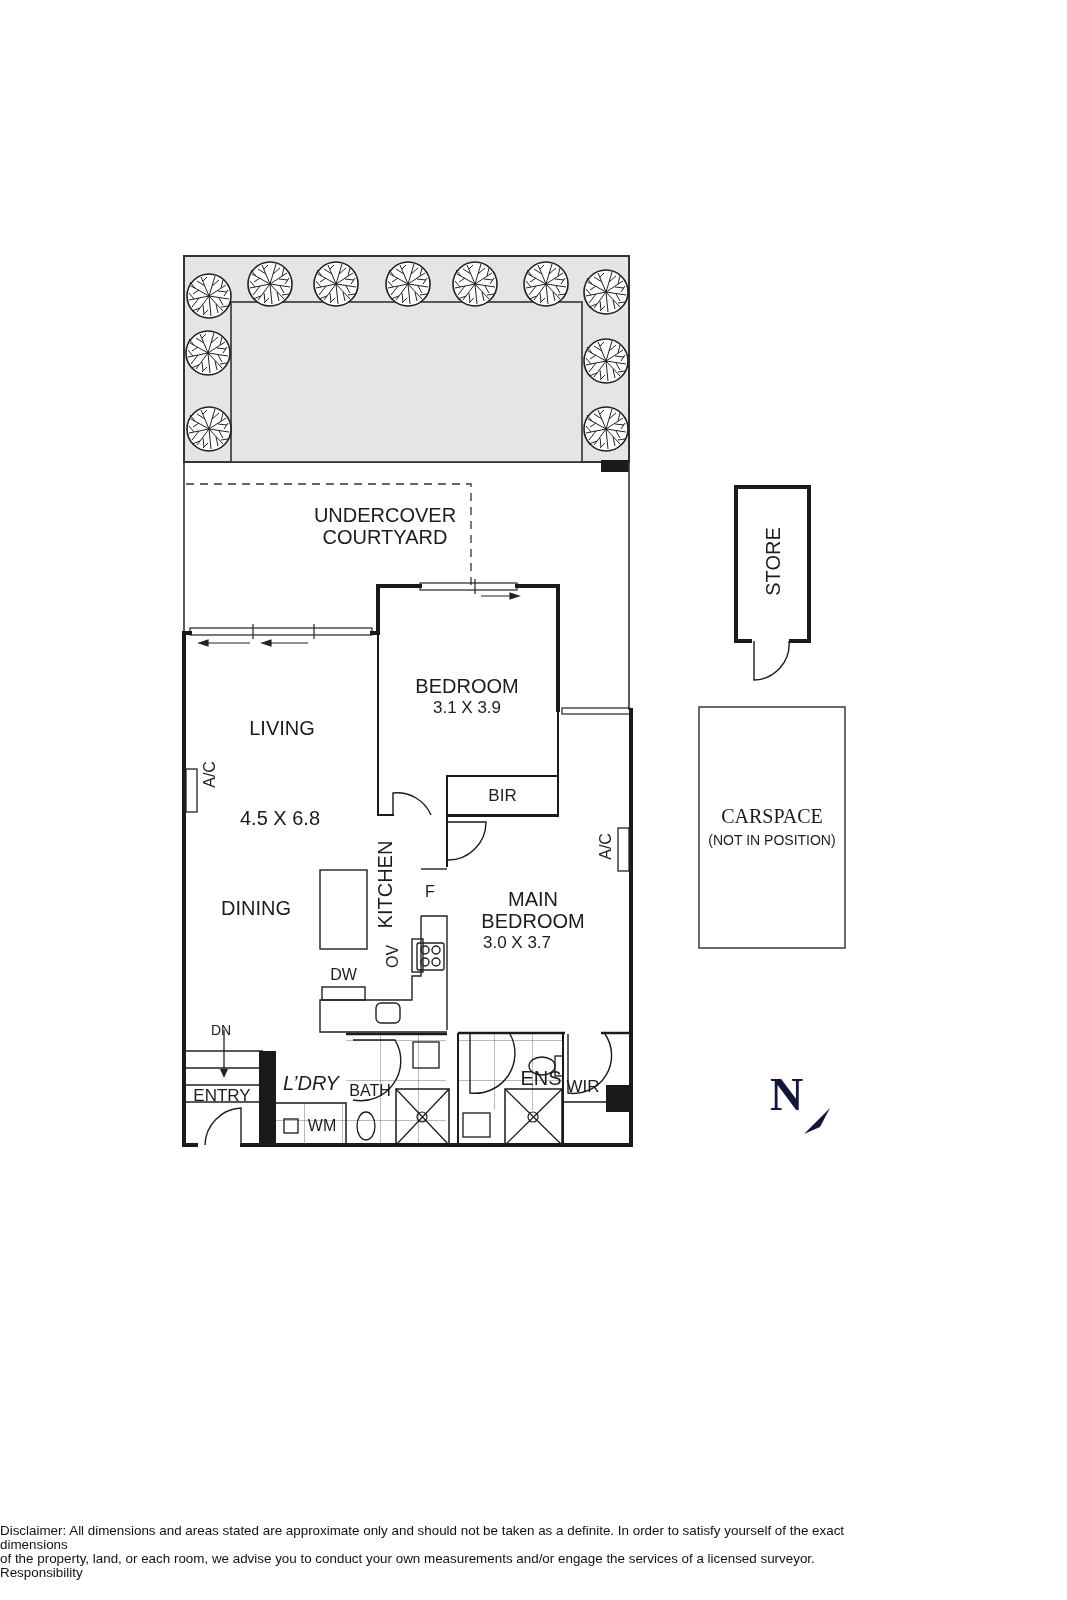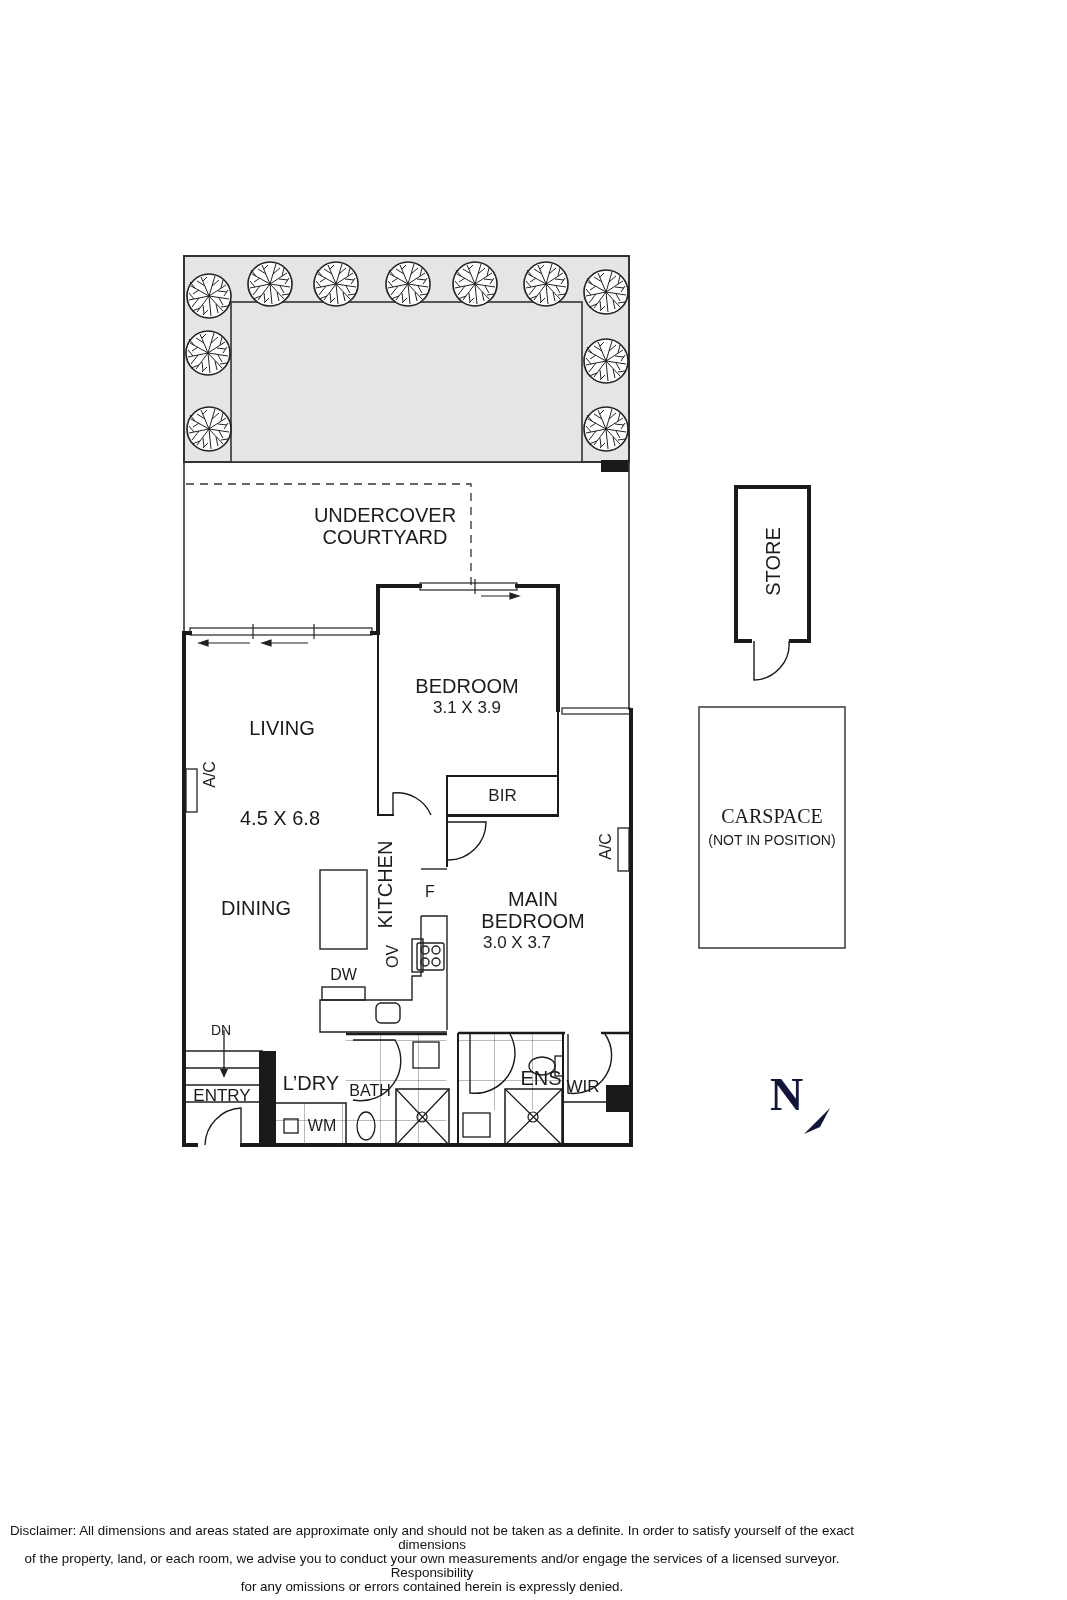--- a/index.html
+++ b/index.html
@@ -8,21 +8,21 @@
   #plan { position: absolute; left: 0; top: 0; width: 1067px; height: 1600px; }
   .lbl { position: absolute; font-family: "Liberation Sans", sans-serif; color: #1c1c1c;
          white-space: nowrap; text-align: center; line-height: 1.05; }
   .lg { font-size: 20px; }
   .md { font-size: 17px; }
   .sm { font-size: 16px; }
   .xs { font-size: 14px; }
   .rot { transform: rotate(-90deg); transform-origin: center center; }
   .north { position: absolute; left: 770px; top: 1068px; font-family: "Liberation Serif", serif;
            font-weight: bold; font-size: 46px; color: #12163a; }
-  .disclaimer { position: absolute; left: 0; top: 1524px; width: 864px; text-align: center;
+  .disclaimer { position: absolute; left: 0; top: 1524px; width: 864px; text-align: left;
                 font-size: 13.4px; line-height: 14px; color: #111; }
   .disclaimer span { display: block; }
 </style>
 </head>
 <body>
 
 <svg id="plan" viewBox="0 0 1067 1600" xmlns="http://www.w3.org/2000/svg">
   <defs>
     <g id="tree">
       <circle r="22" fill="#fff" stroke="#222" stroke-width="1.6"></circle>
@@ -189,29 +189,28 @@
 <div class="lbl sm rot" style="left:378px;top:948px;width:30px;">OV</div>
 <div class="lbl sm" style="left:322px;top:967px;width:43px;">DW</div>
 
 <div class="lbl lg" style="left:462px;top:889px;width:142px;">MAIN</div>
 <div class="lbl lg" style="left:462px;top:911px;width:142px;">BEDROOM</div>
 <div class="lbl md" style="left:446px;top:934px;width:142px;">3.0 X 3.7</div>
 <div class="lbl sm rot" style="left:586px;top:838px;width:40px;">A/C</div>
 
 <div class="lbl xs" style="left:205px;top:1011px;width:32px;margin-top:12px;">DN</div>
 <div class="lbl md" style="left:186px;top:1087px;width:72px;">ENTRY</div>
-<div class="lbl lg" style="left:276px;top:1073px;width:70px;">L’DRY</div>
+<div class="lbl lg" style="left:276px;top:1073px;width:70px;font-style:italic;">L’DRY</div>
 <div class="lbl sm" style="left:302px;top:1118px;width:40px;">WM</div>
 <div class="lbl sm" style="left:344px;top:1083px;width:52px;">BATH</div>
 <div class="lbl lg" style="left:472px;top:1068px;width:60px;margin-left:39px;">ENS</div>
 <div class="lbl md" style="left:562px;top:1078px;width:42px;">WIR</div>
 
 <div class="lbl lg rot" style="left:733px;top:551px;width:80px;">STORE</div>
 <div class="lbl lg" style="left:699px;top:806px;width:146px;font-family:Liberation Serif, serif;">CARSPACE</div>
 <div class="lbl xs" style="left:699px;top:833px;width:146px;">(NOT IN POSITION)</div>
 
 <div class="north">N</div>
 
 <div class="disclaimer">
   <span>Disclaimer: All dimensions and areas stated are approximate only and should not be taken as a definite. In order to satisfy yourself of the exact dimensions</span>
   <span>of the property, land, or each room, we advise you to conduct your own measurements and/or engage the services of a licensed surveyor. Responsibility</span>
-  <span>for any omissions or errors contained herein is expressly denied.</span>
 </div>
 
 </body></html>

